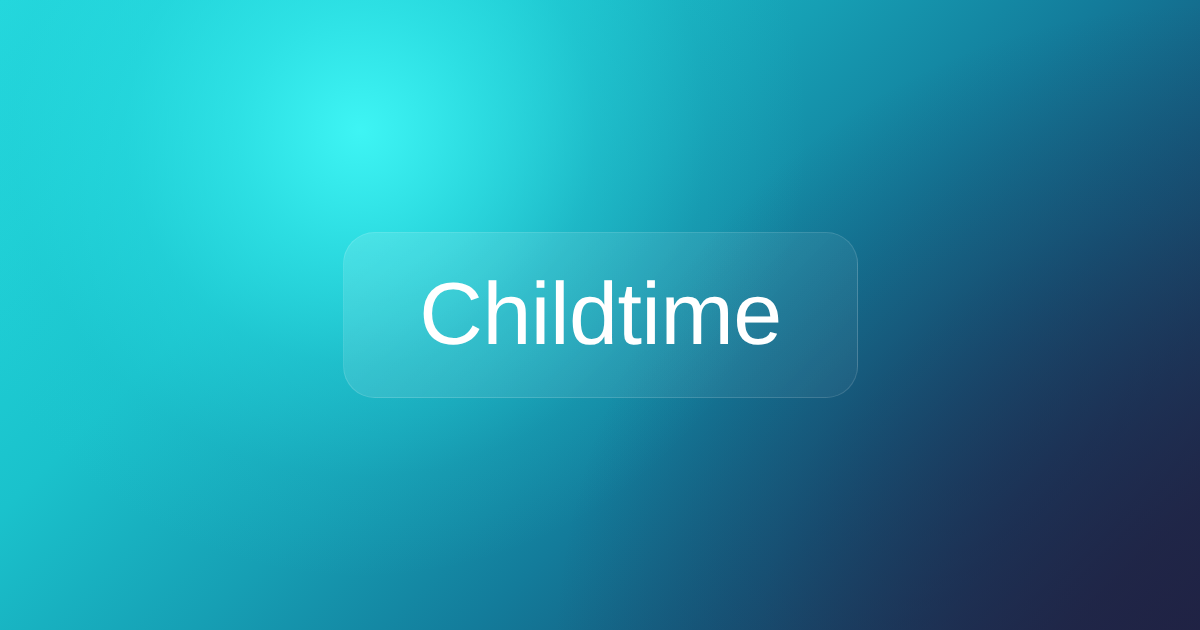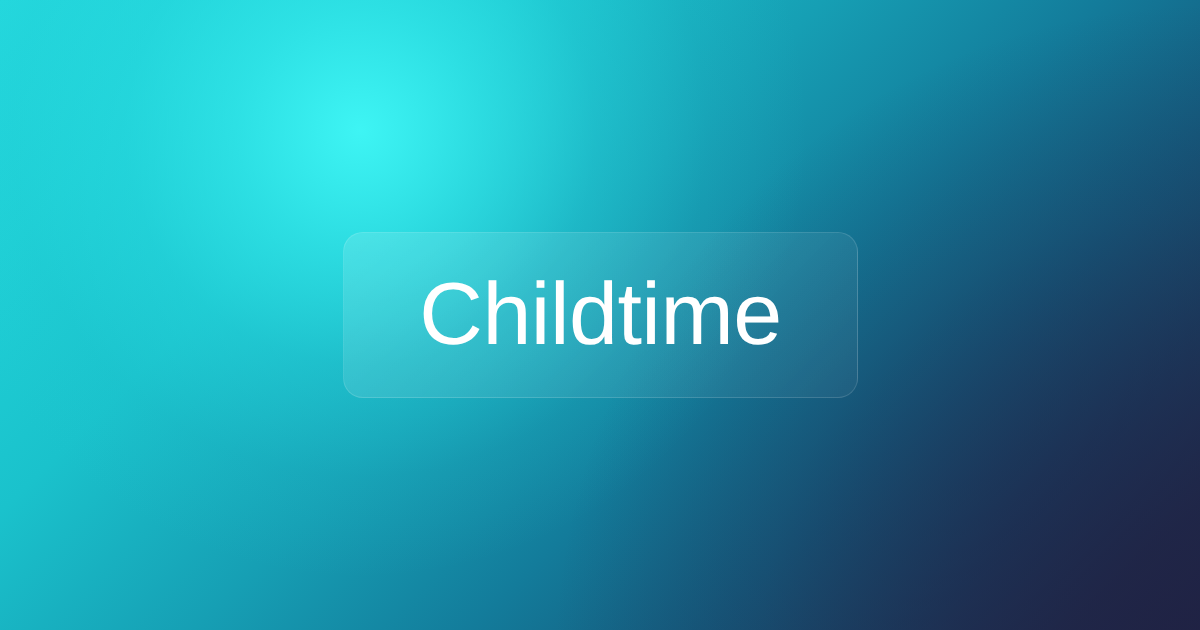--- a/index.html
+++ b/index.html
@@ -58,21 +58,21 @@
   }
 
   
   #logo-card {
     position: absolute;
     left: 343px;
     top: 232px;
     width: 515px;
     height: 166px;
     box-sizing: border-box;
-    border-radius: 20px;
+    border-radius: 32px;
     background: linear-gradient(135deg,
                   rgba(255,255,255,0.135) 0%,
                   rgba(255,255,255,0.085) 45%,
                   rgba(255,255,255,0.045) 100%);
     border: 1px solid rgba(255,255,255,0.13);
     display: flex;
     align-items: center;
     justify-content: center;
   }
 

